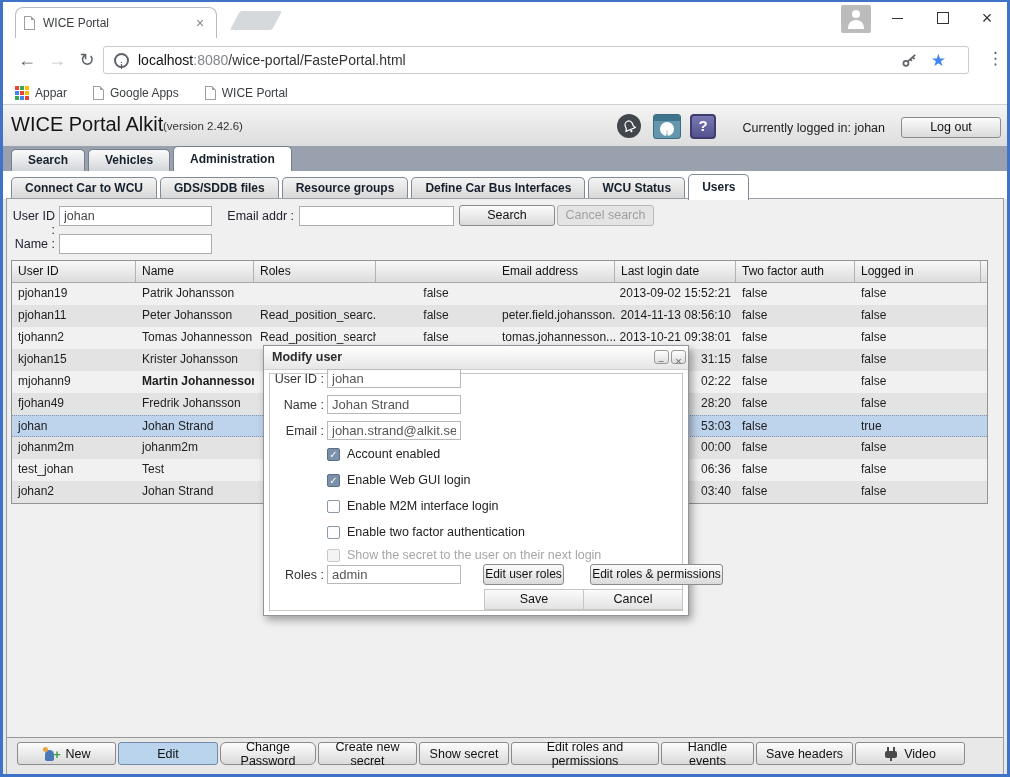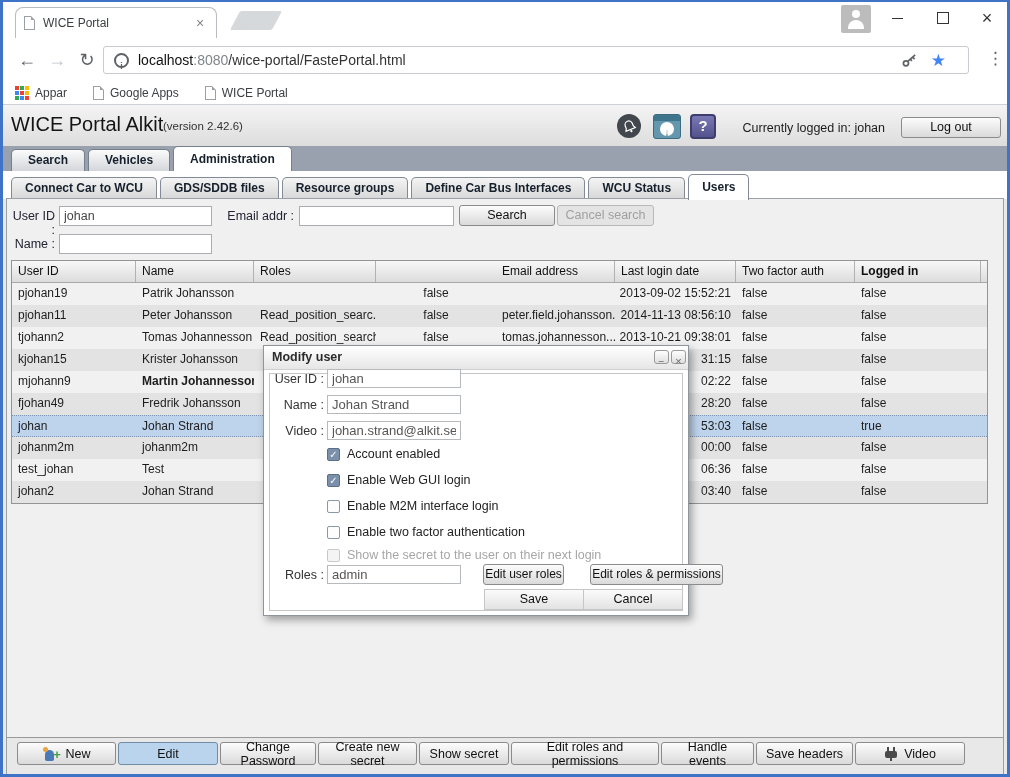--- a/index.html
+++ b/index.html
@@ -281,21 +281,21 @@
 
       <div class="grid">
         <div class="thead" id="thead">
             <div class="th" style="width: 124px;">User ID</div>
             <div class="th" style="width: 118px;">Name</div>
             <div class="th" style="width: 122px;">Roles</div>
             <div class="th c" style="width: 120px;">Enabled</div>
             <div class="th" style="width: 119px;">Email address</div>
             <div class="th" style="width: 121px;">Last login date</div>
             <div class="th" style="width: 119px;">Two factor auth</div>
-            <div class="th" style="width: 126px; font-weight: bold;">Logged in</div>
+            <div class="th" style="width: 126px;">Logged in</div>
             <div class="th sp"></div>
           </div>
         <div id="tbody">
             <div class="tr odd">
               <div class="td" style="width: 124px;">pjohan19</div>
               <div class="td" style="width: 118px;">Patrik Johansson</div>
               <div class="td" style="width: 122px;"></div>
               <div class="td c" style="width: 120px;">false</div>
               <div class="td" style="width: 119px;"></div>
               <div class="td r" style="width: 121px;">2013-09-02 15:52:21</div>
@@ -400,21 +400,21 @@
             <span class="adduser">
               <i class="b"></i>
               <i class="d"></i>
               <i class="p">+</i>
             </span>
             <span>New</span>
           </button>
           <button class="tbtn sel" style="width: 100px;">
             <span>Edit</span>
           </button>
-          <button class="tbtn" style="width: 96px;">
+          <button class="tbtn" style="width: 96px; border-radius: 6px;">
             <span>Change Password</span>
           </button>
           <button class="tbtn" style="width: 99px;">
             <span>Create new secret</span>
           </button>
           <button class="tbtn" style="width: 90px;">
             <span>Show secret</span>
           </button>
           <button class="tbtn" style="width: 148px;">
             <span>Edit roles and permissions</span>
@@ -441,21 +441,21 @@
   <div class="dialog">
     <div class="dtitle">Modify user</div>
     <span class="dwb min"></span>
     <span class="dwb cls"></span>
     <div class="dbox"></div>
 
     <span class="dlabel" style="top:26px">User ID :</span>
     <input class="dinput" style="top: 23px;" value="johan">
     <span class="dlabel" style="top:52px">Name :</span>
     <input class="dinput" style="top: 49px;" value="Johan Strand">
-    <span class="dlabel" style="top:78px">Video :</span>
+    <span class="dlabel" style="top:78px">Email :</span>
     <input class="dinput" style="top: 75px;" value="johan.strand@alkit.se">
 
     <div id="dlgchecks">
         <div class="chkrow" style="top: 101px;">
           <span class="chk on"></span>
           <span class="chklabel">Account enabled</span>
         </div>
         <div class="chkrow" style="top: 127px;">
           <span class="chk on"></span>
           <span class="chklabel">Enable Web GUI login</span>

